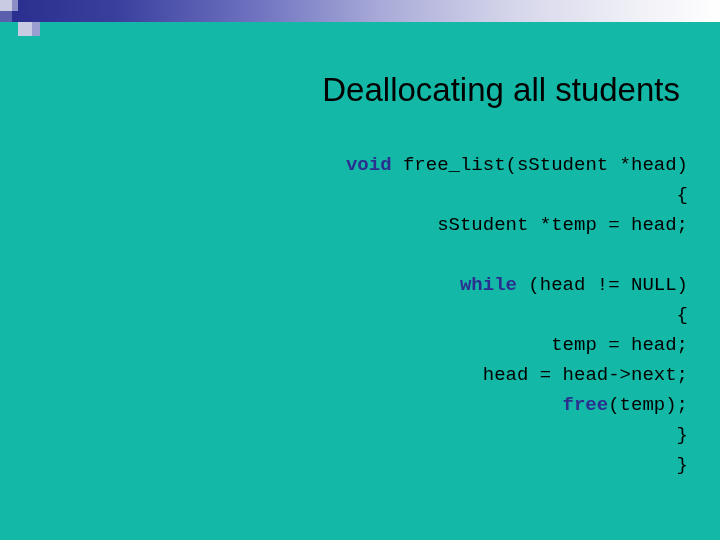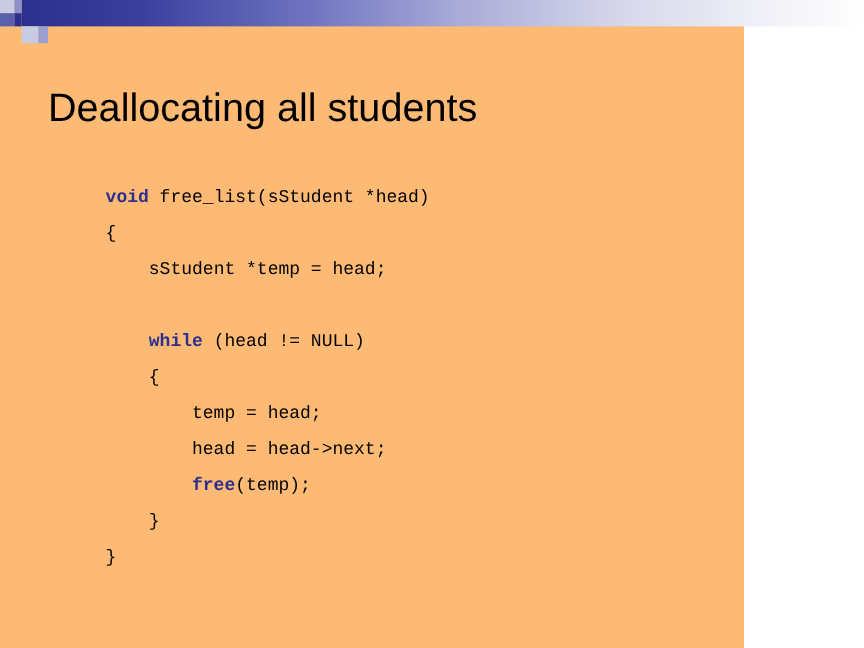--- a/index.html
+++ b/index.html
@@ -8,23 +8,24 @@
   }
   body {
     width: 720px;
     height: 540px;
     background: #ffffff;
     font-family: "Liberation Sans", sans-serif;
     overflow: hidden;
   }
   .slide {
     position: relative;
-    width: 620px;
+    width: 720px;
     height: 540px;
-    background: #fdba74;
+    background: #14b8a6;
+    text-align: right;
   }
 
   
   .deco {
     position: absolute;
     top: 0;
     left: 0;
     width: 720px;
     height: 44px;
   }
@@ -60,21 +61,21 @@
     white-space: nowrap;
   }
 
   
   .code {
     position: absolute;
     left: 88px;
     top: 150px;
     width: 600px;
     font-family: "Liberation Mono", monospace;
-    font-size: 15px;
+    font-size: 19px;
     line-height: 30px;
     color: #000000;
     white-space: pre;
   }
   .code .ln {
     display: block;
     white-space: pre;
     min-height: 30px;
   }
   .kw {

